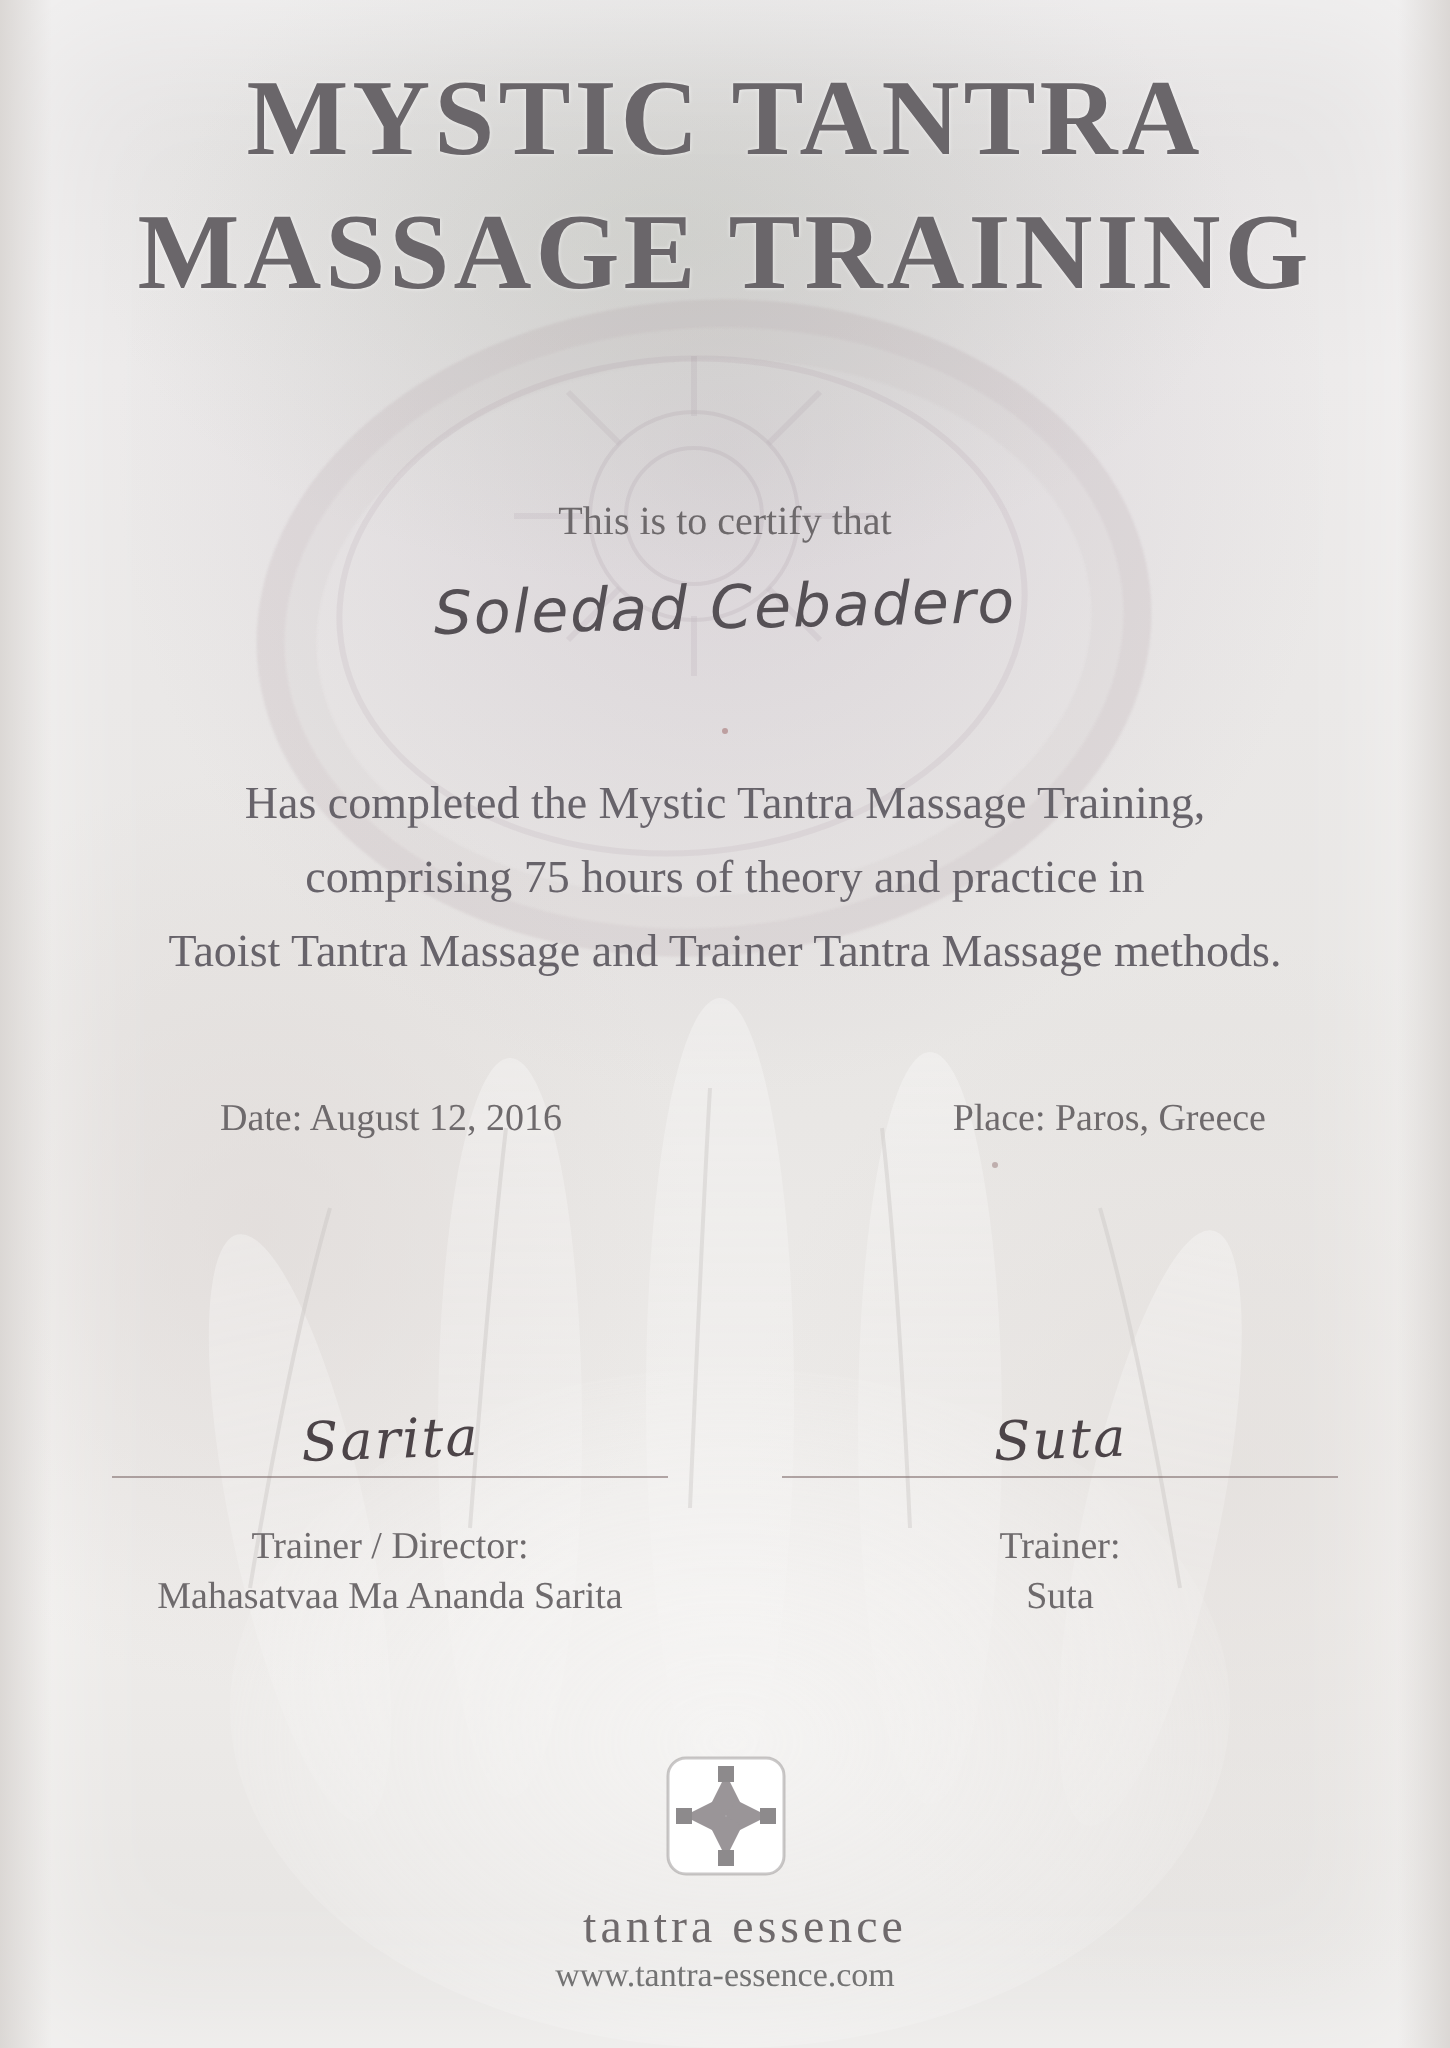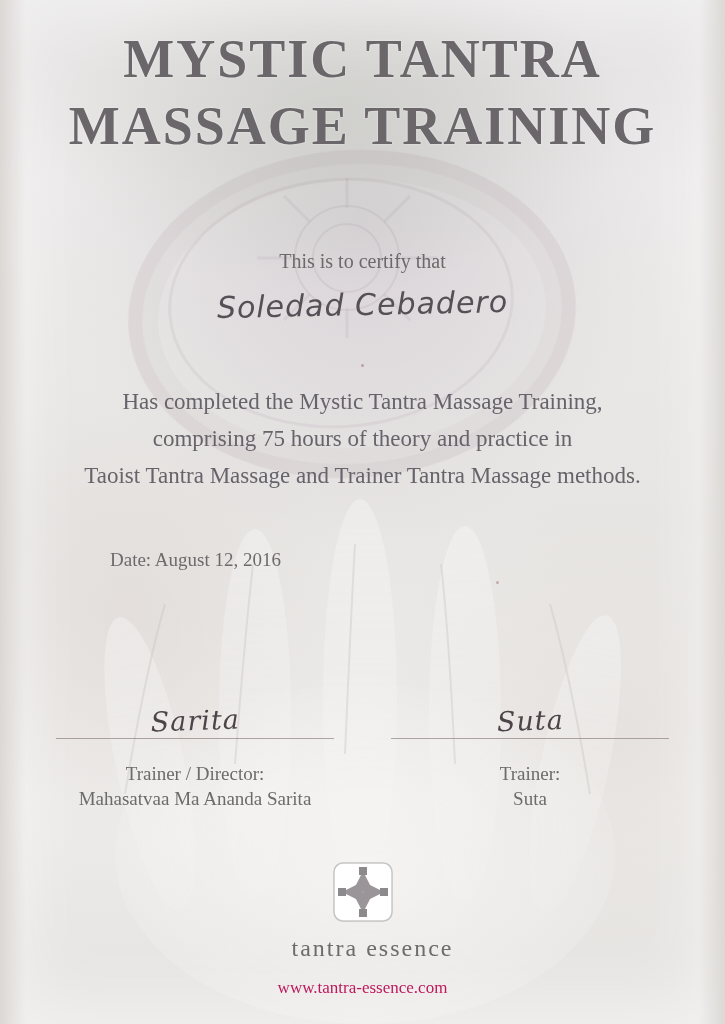--- a/index.html
+++ b/index.html
@@ -215,23 +215,22 @@
     margin: 0 auto 6px;
     position: relative;
   }
   .brand {
     font-size: 24px;
     letter-spacing: 2px;
     color: #6f6a6c;
     margin-left: 20px;
   }
   .url {
-    margin-top: 16px;
     font-size: 17px;
-    color: #be185d;
+    color: #737373;
   }
 </style>
 </head>
 <body>
 
 <div id="certificate">
 
   <div class="paper"></div>
   <div class="green-wash"></div>
 
@@ -302,20 +301,21 @@
     <span class="dot"></span>
 
     <div class="body-text">
       <span class="line">Has completed the Mystic Tantra Massage Training,</span>
       <span class="line">comprising 75 hours of theory and practice in</span>
       <span class="line">Taoist Tantra Massage and Trainer Tantra Massage methods.</span>
     </div>
 
     <div class="meta">
       <span class="date">Date: August 12, 2016</span>
+      <span class="place">Place: Paros, Greece</span>
       <span class="meta-dot"></span>
     </div>
 
     <div class="signatures">
 
       <div class="sig-block">
         <div class="sig-mark">Sarita</div>
         <div class="sig-line"></div>
         <div class="sig-role">Trainer / Director:</div>
         <div class="sig-name">Mahasatvaa Ma Ananda Sarita</div>

